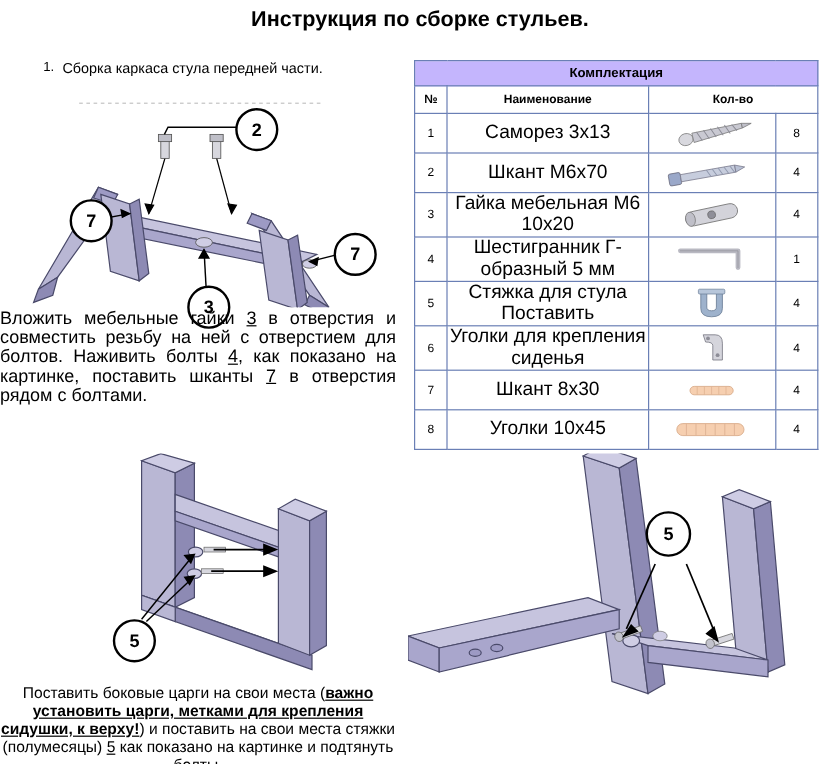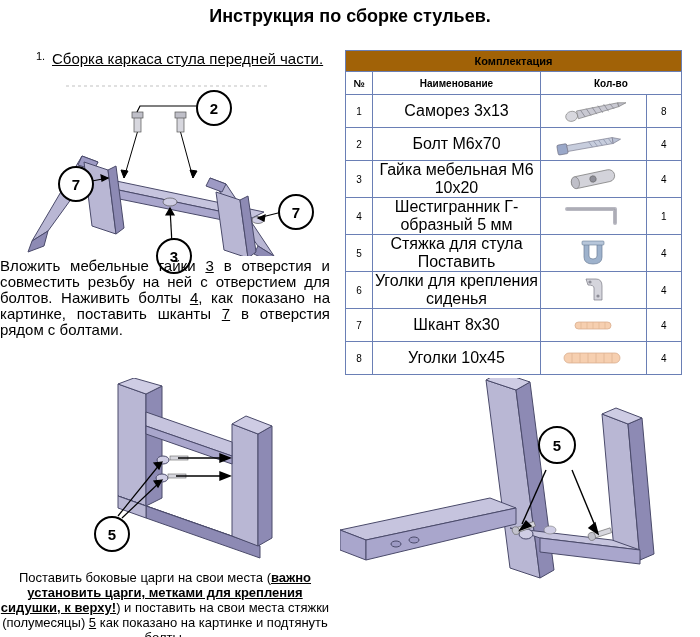--- a/index.html
+++ b/index.html
@@ -11,21 +11,21 @@
     position:relative;
     overflow:hidden;
   }
   .page{position:relative;width:700px;height:637px;}
 
   .doc-title{
     position:absolute;top:6px;left:0;width:700px;
     text-align:center;font-size:18px;font-weight:bold;
   }
   .step1-num{position:absolute;left:36px;top:50px;font-size:11px;}
-  .step1-text{position:absolute;left:52px;top:50px;font-size:15px;text-decoration:underline;}
+  .step1-text{position:absolute;left:52px;top:50px;font-size:12px;}
 
   
   .fig1{position:absolute;left:20px;top:66px;width:300px;height:190px;}
   .fig1 svg{display:block;}
 
   .callout{
     position:absolute;border:2px solid #000;border-radius:50%;
     background:#fff;display:flex;align-items:center;justify-content:center;
     font-size:15px;font-weight:bold;
   }
@@ -42,21 +42,21 @@
     position:absolute;left:345px;top:50px;width:337px;
     border-collapse:collapse;font-size:10px;
   }
   .tbl td,.tbl th{
     border:1px solid #6a7fb5;
     padding:0;
     text-align:center;
     vertical-align:middle;
   }
   .tbl .hdr-main{
-    font-weight:bold;font-size:11px;height:20px;background:#a16207;
+    font-weight:bold;font-size:11px;height:20px;background:#c4b5fd;
   }
   .tbl .hdr{font-weight:bold;height:22px;font-size:10px;}
   .tbl tbody tr{height:32px;}
   .c-num{width:26px;}
   .c-name{width:165px;text-align:left;padding-left:8px;font-size:16px;}
   .c-pic{width:104px;}
   .c-qty{width:34px;}
   .pic-cell{position:relative;height:32px;}
   .pic-cell svg{display:block;margin:0 auto;}
 
@@ -184,21 +184,21 @@
               </g>
               <polygon points="68,11 76,13 68,15" fill="#c0c0ca" stroke="#777" stroke-width="0.6"></polygon>
             </g>
           </svg>
         </td>
         <td class="c-qty">8</td>
       </tr>
 
       <tr>
         <td class="c-num">2</td>
-        <td class="c-name">Болт  М6х70</td>
+        <td class="c-name">Шкант  М6х70</td>
         <td class="c-pic pic-cell">
           <svg width="88" height="26" viewBox="0 0 88 26">
             <g transform="rotate(-10 44 13)">
               <rect x="8" y="8" width="10" height="10" rx="1.5" fill="#9aa8c9" stroke="#667" stroke-width="0.6"></rect>
               <rect x="18" y="10" width="46" height="6" fill="#c7cddd" stroke="#778" stroke-width="0.6"></rect>
               <g stroke="#8f97ad" stroke-width="0.8">
                 <line x1="40" y1="10" x2="43" y2="16"></line>
                   <line x1="45" y1="10" x2="48" y2="16"></line>
                 <line x1="50" y1="10" x2="53" y2="16"></line>
                   <line x1="55" y1="10" x2="58" y2="16"></line>

